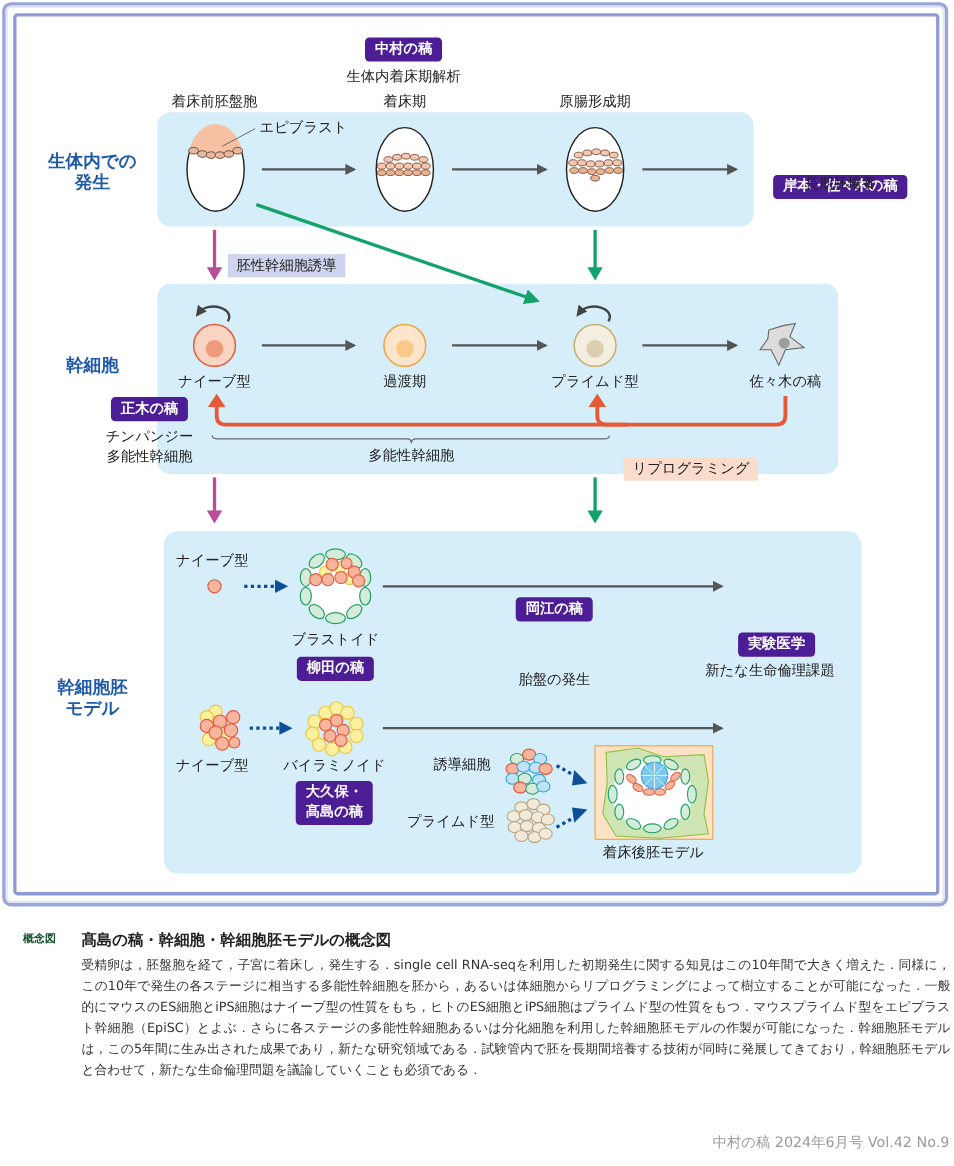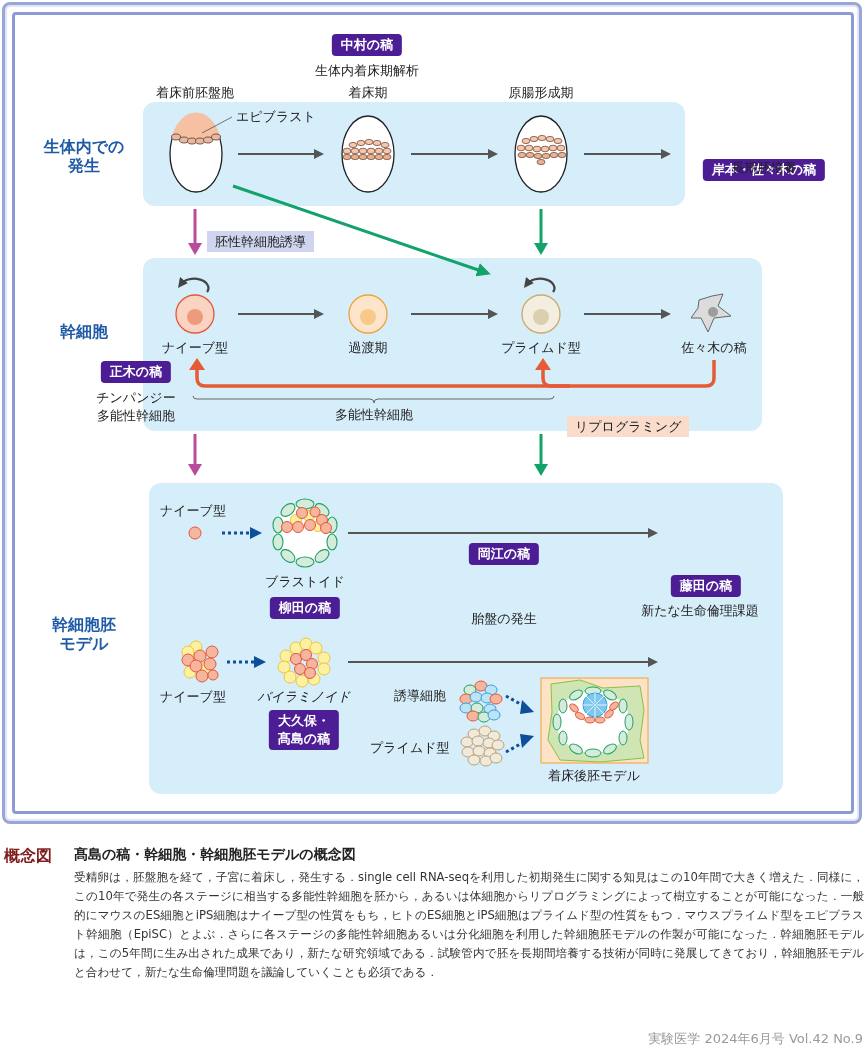--- a/index.html
+++ b/index.html
@@ -7,21 +7,21 @@
   .frame-outer{position:absolute;left:2px;top:2px;width:860px;height:822px;border:3px solid #9aa6d8;border-radius:8px;box-sizing:border-box;background:#fff;box-shadow:inset 0 0 0 2px #dfe4f6;}
   .frame-inner{position:absolute;left:12px;top:12px;width:842px;height:802px;border:3px solid #8e9ad3;border-radius:4px;box-sizing:border-box;}
   .panel{position:absolute;background:#d6edfa;border-radius:12px;}
   .lbl{position:absolute;font-size:13px;color:#222;white-space:nowrap;line-height:16px;}
   .lbl.c{transform:translateX(-50%);text-align:center;}
   .sec{position:absolute;font-size:16px;font-weight:bold;color:#1f5aa6;text-align:center;line-height:19px;white-space:nowrap;transform:translateX(-50%);}
   .tag{position:absolute;background:#4c1d95;color:#fff;font-size:13px;font-weight:bold;padding:2px 9px;border-radius:4px;white-space:nowrap;line-height:18px;transform:translateX(-50%);text-align:center;}
   .hl{position:absolute;font-size:13px;padding:2px 8px;line-height:17px;white-space:nowrap;}
   svg.overlay{position:absolute;left:0;top:0;}
   .caption{position:absolute;left:0;top:846px;width:867px;}
-  .cap-key{position:absolute;left:4px;top:0;font-size:16px;font-weight:bold;color:#7f1d1d;}
+  .cap-key{position:absolute;left:21px;top:0;font-size:10px;font-weight:bold;color:#14532d;}
   .cap-title{position:absolute;left:74px;top:0;font-size:14px;font-weight:bold;color:#222;}
   .cap-body{position:absolute;left:74px;top:22px;width:790px;font-size:11.6px;line-height:19px;color:#333;text-align:justify;}
   .journal{position:absolute;right:4px;top:1030px;font-size:13px;color:#9a9a9a;}
 </style>
 </head>
 <body>
 
 <div class="frame-outer"></div>
 <div class="frame-inner"></div>
 
@@ -323,28 +323,28 @@
 <div class="lbl c" style="left:374px;top:407px;">多能性幹細胞</div>
 <div class="hl" style="left:567px;top:396px;background:#f9dccb;margin-top:20px;">リプログラミング</div>
 
 <div class="sec" style="left:84px;top:615px;white-space:pre;">幹細胞胚
 モデル</div>
 <div class="lbl" style="left:160px;top:503px;">ナイーブ型</div>
 <div class="lbl c" style="left:305px;top:574px;">ブラストイド</div>
 <div class="tag" style="left:305px;top:597px;">柳田の稿</div>
 <div class="tag" style="left:504px;top:543px;">岡江の稿</div>
 <div class="lbl c" style="left:504px;top:571px;margin-top:40px;">胎盤の発生</div>
-<div class="tag" style="left:706px;top:575px;">藤田の稿</div>
+<div class="tag" style="left:706px;top:575px;">実験医学</div>
 <div class="lbl c" style="left:700px;top:603px;">新たな生命倫理課題</div>
 <div class="lbl" style="left:160px;top:689px;">ナイーブ型</div>
-<div class="lbl c" style="left:304px;top:689px;font-style:italic;">バイラミノイド</div>
+<div class="lbl c" style="left:304px;top:689px;">バイラミノイド</div>
 <div class="tag" style="left:304px;top:710px;white-space:pre;line-height:18px;">大久保・
 髙島の稿</div>
 <div class="lbl" style="left:394px;top:688px;">誘導細胞</div>
 <div class="lbl" style="left:370px;top:740px;">プライムド型</div>
 <div class="lbl c" style="left:594px;top:768px;">着床後胚モデル</div>
 
 <div class="caption">
   <div class="cap-key">概念図</div>
   <div class="cap-title">髙島の稿・幹細胞・幹細胞胚モデルの概念図</div>
   <div class="cap-body">受精卵は，胚盤胞を経て，子宮に着床し，発生する．single cell RNA-seqを利用した初期発生に関する知見はこの10年間で大きく増えた．同様に，この10年で発生の各ステージに相当する多能性幹細胞を胚から，あるいは体細胞からリプログラミングによって樹立することが可能になった．一般的にマウスのES細胞とiPS細胞はナイーブ型の性質をもち，ヒトのES細胞とiPS細胞はプライムド型の性質をもつ．マウスプライムド型をエピブラスト幹細胞（EpiSC）とよぶ．さらに各ステージの多能性幹細胞あるいは分化細胞を利用した幹細胞胚モデルの作製が可能になった．幹細胞胚モデルは，この5年間に生み出された成果であり，新たな研究領域である．試験管内で胚を長期間培養する技術が同時に発展してきており，幹細胞胚モデルと合わせて，新たな生命倫理問題を議論していくことも必須である．</div>
 </div>
-<div class="journal">実験医学 2024年6月号 Vol.42 No.9</div>
+<div class="journal">中村の稿 2024年6月号 Vol.42 No.9</div>
 
 </body></html>

